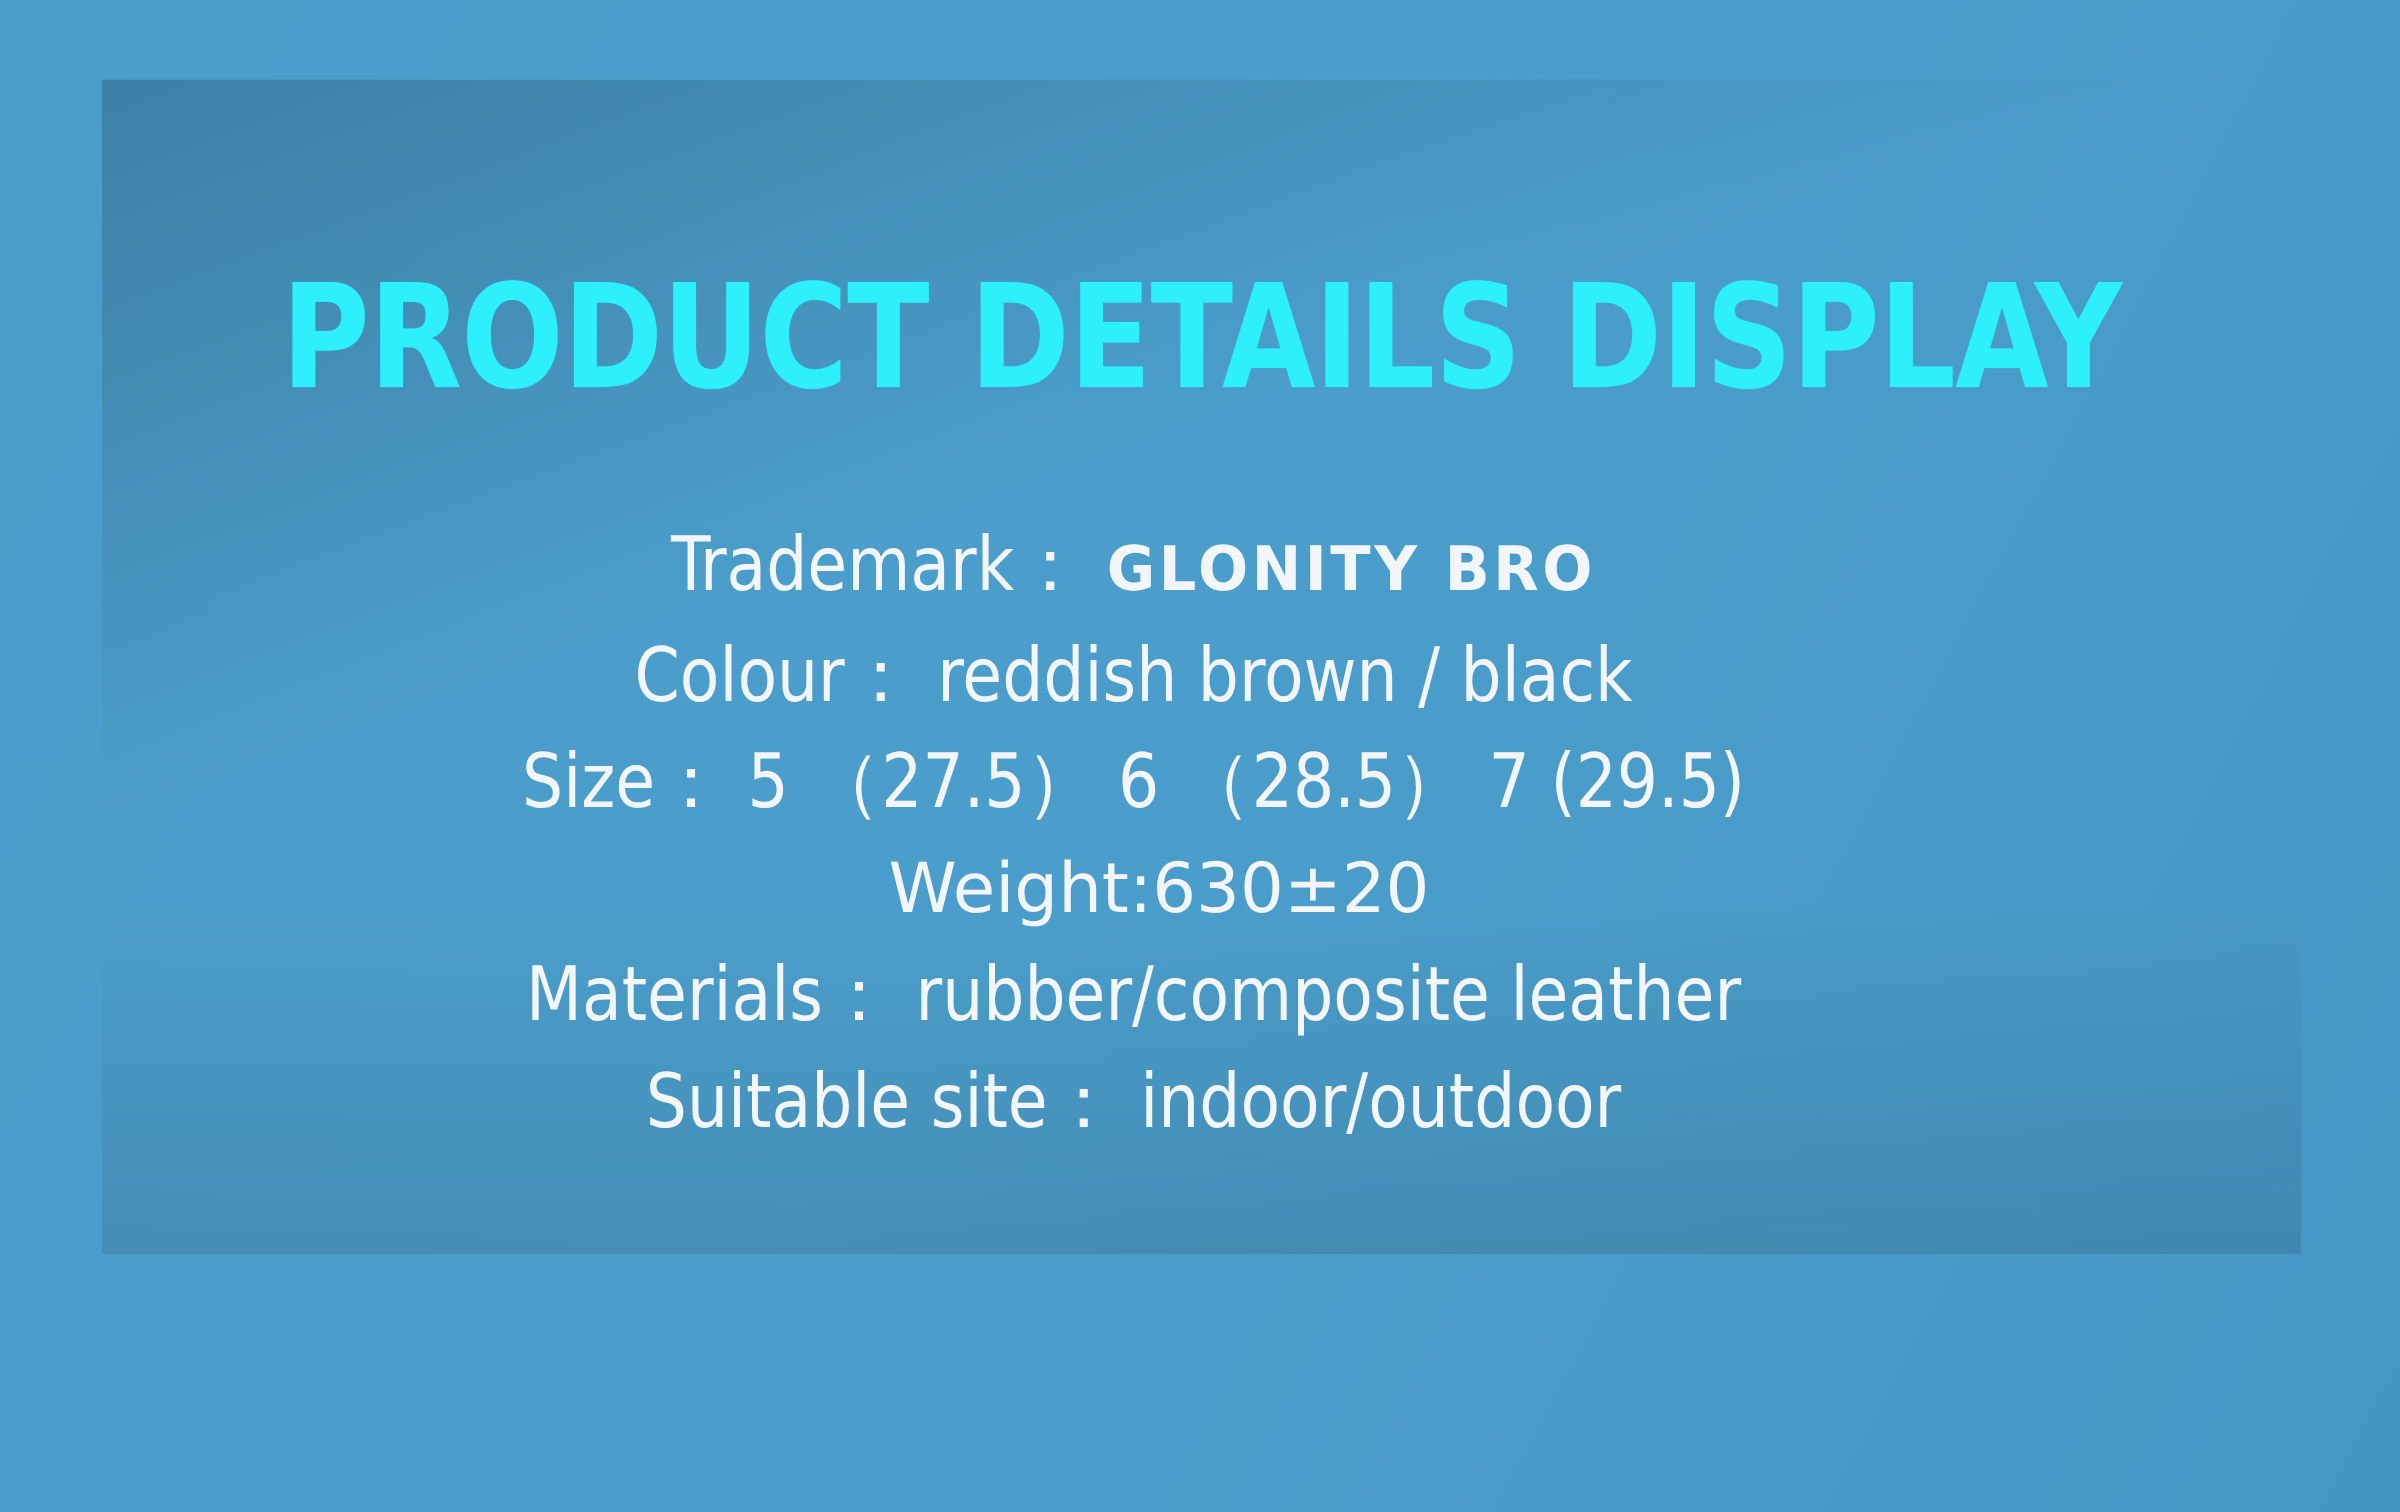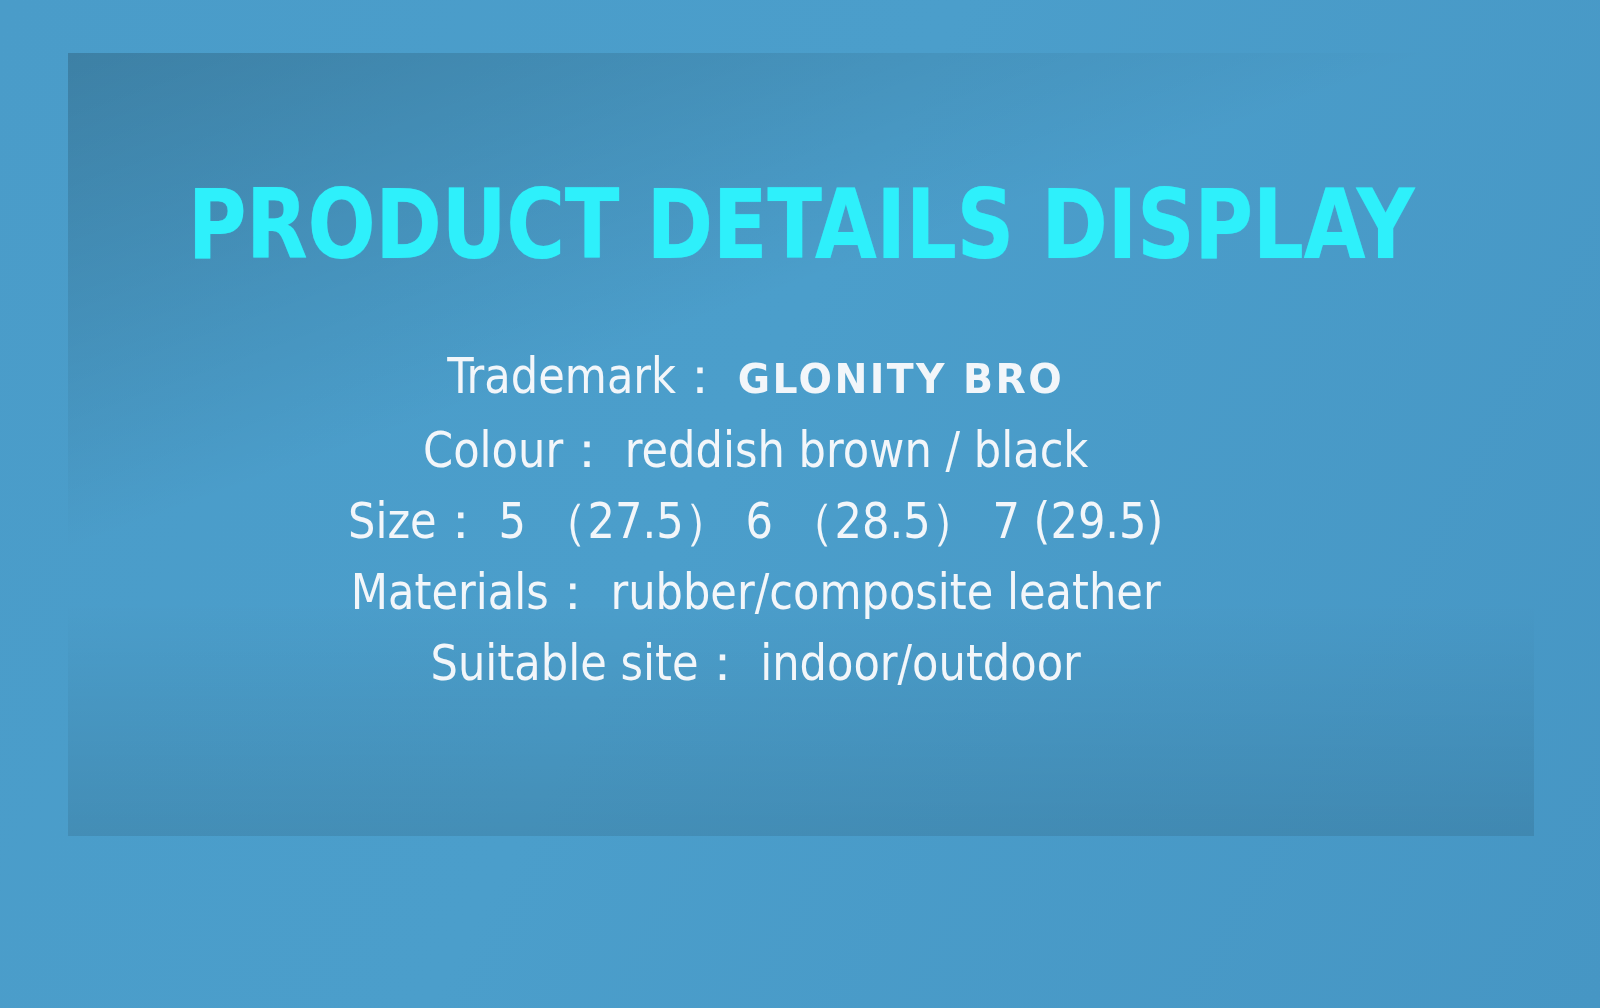--- a/index.html
+++ b/index.html
@@ -114,20 +114,23 @@
       </div>
 
       <div class="spec-line">
         <span class="spec-label">Colour：</span><span>&nbsp;</span><span class="spec-value">reddish brown / black</span>
       </div>
 
       <div class="spec-line">
         <span class="spec-label">Size：</span><span>&nbsp;</span><span class="spec-value">5 （27.5） 6 （28.5） 7 (29.5)</span>
       </div>
 
+      <div class="spec-line wide">
+        <span class="spec-label">Weight:</span><span class="spec-value">630±20</span>
+      </div>
 
       <div class="spec-line">
         <span class="spec-label">Materials：</span><span>&nbsp;</span><span class="spec-value">rubber/composite leather</span>
       </div>
 
       <div class="spec-line">
         <span class="spec-label">Suitable site：</span><span>&nbsp;</span><span class="spec-value">indoor/outdoor</span>
       </div>
 
     </div>

